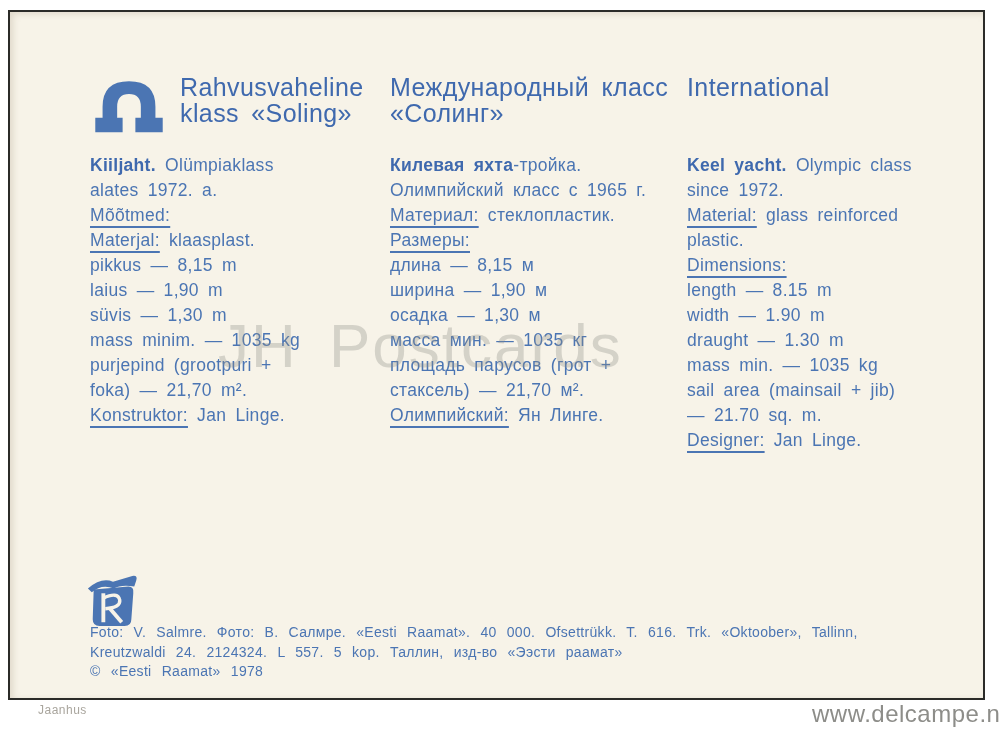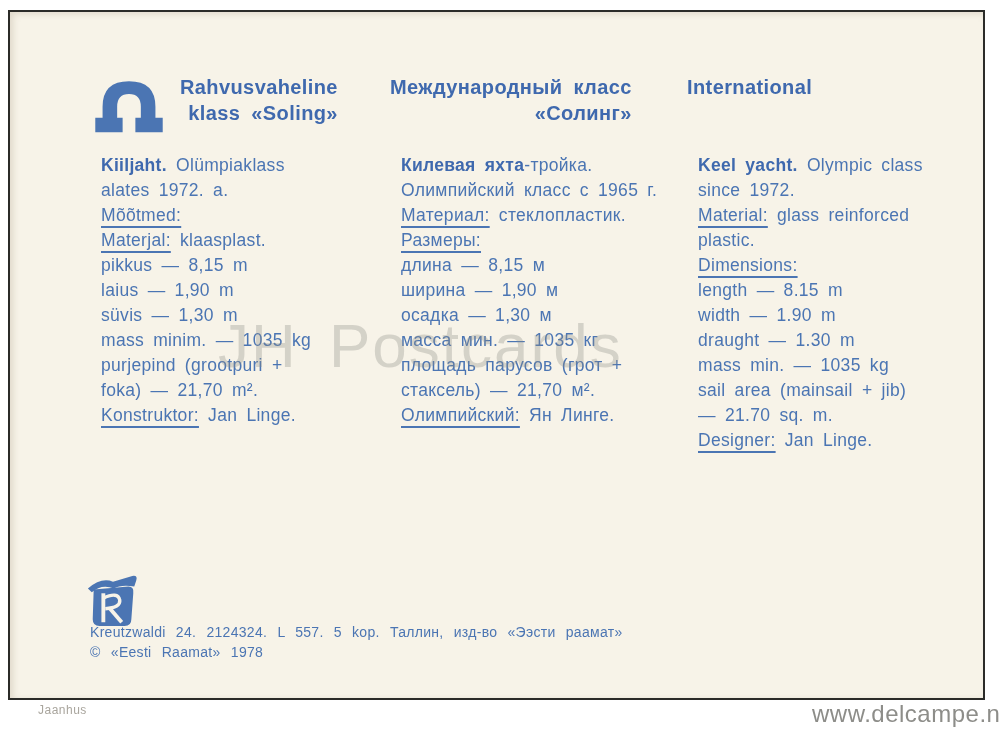--- a/index.html
+++ b/index.html
@@ -1,31 +1,31 @@
 <!DOCTYPE html>
 <html><head>
 <meta charset="utf-8">
 <style>
   html,body{margin:0;padding:0;width:1001px;height:730px;background:#ffffff;overflow:hidden;
     font-family:"Liberation Sans",sans-serif;}
   .postcard{position:absolute;left:8px;top:10px;width:973px;height:686px;
     background:#f7f3e8;border:2px solid #2b2b28;
     box-shadow:inset 3px 2px 6px rgba(180,170,150,.35);}
   .emblem{position:absolute;left:78px;top:60px;}
-  .col-header{position:absolute;color:#3f69ae;font-weight:bold;font-size:20px;
-    line-height:26px;letter-spacing:.4px;word-spacing:5px;text-align:right;}
+  .col-header{position:absolute;color:#3f69ae;font-weight:normal;font-size:25px;
+    line-height:26px;letter-spacing:.4px;word-spacing:5px;}
   .hdr-et{left:170px;top:62px;}
   .hdr-ru{left:380px;top:62px;}
   .hdr-en{left:677px;top:62px;}
   .col-body{position:absolute;top:141px;width:295px;color:#4b75b3;font-size:17.5px;
     line-height:25px;letter-spacing:.3px;word-spacing:4px;}
   .body-et{left:80px;}
   .body-ru{left:380px;}
   .body-en{left:677px;}
-  .tline{white-space:nowrap;margin-left:11px;}
+  .tline{white-space:nowrap;}
   .b{font-weight:bold;color:#3f69ae;}
   .u{text-decoration:underline;text-underline-offset:5px;text-decoration-thickness:1.5px;}
   .er-logo{position:absolute;left:74px;top:561px;}
   .imprint{position:absolute;left:80px;top:611px;color:#4b75b3;font-size:14px;
     line-height:19.5px;letter-spacing:.3px;word-spacing:6px;white-space:nowrap;}
   .watermark{position:absolute;left:208px;top:298px;font-size:62px;font-weight:normal;
     color:rgba(141,141,135,.32);letter-spacing:2px;word-spacing:12px;white-space:nowrap;
     z-index:6;pointer-events:none;}
   .seller{position:absolute;left:38px;top:703px;font-size:12px;color:#a9a59d;letter-spacing:.5px;}
   .delcampe{position:absolute;left:812px;top:700px;font-size:24px;color:#8d8d89;letter-spacing:.5px;}
@@ -95,20 +95,21 @@
 
   <svg class="er-logo" width="58" height="56" viewBox="0 0 60 58">
     <path d="M4 16 Q18 4 30 9 L50 3 Q56 2 54 8 L52 14 Q38 12 31 16 Q18 11 8 20 Z" fill="#4b75b3"></path>
     <path d="M10 17 L46 14 Q52 14 51 21 L49 48 Q49 55 42 55 L16 55 Q9 55 9 48 Z" fill="#4b75b3"></path>
     <path d="M20 21 L20 51" stroke="#f7f3e8" stroke-width="4" fill="none"></path>
     <path d="M20 26 Q35 19 37 28 Q38 36 22 37" stroke="#f7f3e8" stroke-width="3.5" fill="none"></path>
     <path d="M27 37 L39 51" stroke="#f7f3e8" stroke-width="4" fill="none"></path>
   </svg>
 
   <div class="imprint">
+    <div>Foto: V. Salmre. Фото: В. Салмре. «Eesti Raamat». 40 000. Ofsettrükk. T. 616. Trk. «Oktoober», Tallinn,</div>
     <div>Kreutzwaldi 24. 2124324. L 557. 5 kop. Таллин, изд-во «Ээсти раамат»</div>
     <div>© «Eesti Raamat» 1978</div>
   </div>
 
   <div class="watermark">JH Postcards</div>
 </div>
 
 <div class="seller">Jaanhus</div>
 <div class="delcampe">www.delcampe.net</div>
 

